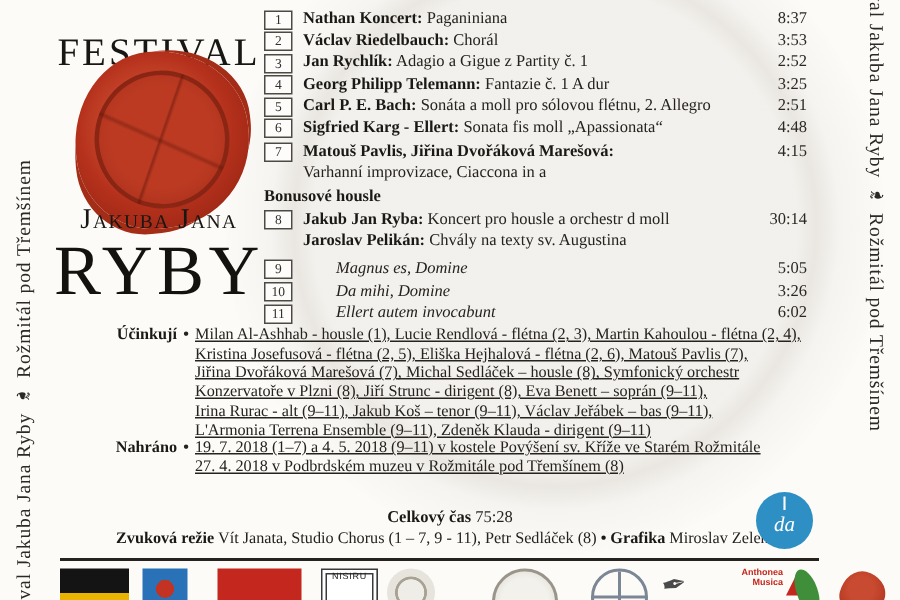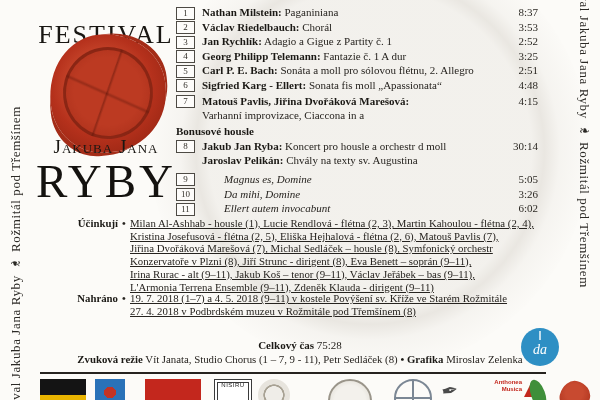--- a/index.html
+++ b/index.html
@@ -81,21 +81,21 @@
   .nisiru-plaque-logo{background:#fff; border:1px solid #3a3a3a; box-shadow:inset 0 0 0 2px #fff, inset 0 0 0 3px #3a3a3a; font-family:"Liberation Sans",sans-serif; font-size:6px; letter-spacing:.5px; text-align:center; line-height:10px; color:#222;}
   .round-emblem-logo{border-radius:50%; background:radial-gradient(circle, #efede8 0 38%, #a8a294 40% 46%, #e7e4dd 48% 86%, #8d887c 88%);}
   .laurel-emblem-logo{border-radius:50%; border:2px solid #9a958a; background:radial-gradient(circle, #f3f1ec 0 55%, #d9d5cb 100%);}
   .cross-circle-logo{border-radius:50%; border:2px solid #7b8794;
     background:linear-gradient(#7b8794,#7b8794) 50% 50%/2px 100% no-repeat, linear-gradient(#7b8794,#7b8794) 50% 50%/100% 2px no-repeat;}
   .signature-logo{font-size:20px; color:#4a4a4a; transform:rotate(-12deg); line-height:20px;}
   .anthonea-musica-logo{color:#c3271d; font-family:"Liberation Sans",sans-serif; font-weight:bold; font-size:6px; line-height:7px; text-align:right; padding-right:10px;}
   .anthonea-musica-logo::after{content:""; position:absolute; right:0; top:2px; border-left:8px solid transparent; border-bottom:16px solid #c3271d;}
   .green-sprig-logo{background:#3f8f3a; border-radius:50% 50% 50% 0; transform:rotate(-20deg);}
   
-  .blue-logo{position:absolute; left:520px; top:327px; width:40px; height:40px;text-align:right;}
+  .blue-logo{position:absolute; left:503px; top:327px; width:40px; height:40px;text-align:right;}
   
   .mini-seal{
     position:absolute; left:560px; top:381px; width:30px; height:30px;
     background:radial-gradient(circle at 45% 40%, #c84a30 0 35%, #a52c18 100%);
     border-radius:46% 54% 50% 50% / 58% 46% 54% 42%; transform:rotate(14deg);
   }
 </style>
 </head>
 <body>
 
@@ -111,21 +111,21 @@
       <div class="seal-inner"></div>
     </div>
     <div class="t-jakubajana">Jakuba Jana</div>
     <div class="t-ryby">RYBY</div>
   </div>
 
   <div class="tracklist">
     <div id="track-main">
         <div class="trow">
           <span class="tnum">1</span>
-          <div class="ttext"><b>Nathan Milstein:</b> <span>Paganiniana</span></div>
+          <div class="ttext"><b>Nathan Koncert:</b> <span>Paganiniana</span></div>
           <span class="ttime">8:37</span>
         </div>
         <div class="trow">
           <span class="tnum">2</span>
           <div class="ttext"><b>Václav Riedelbauch:</b> <span>Chorál</span></div>
           <span class="ttime">3:53</span>
         </div>
         <div class="trow">
           <span class="tnum">3</span>
           <div class="ttext"><b>Jan Rychlík:</b> <span>Adagio a Gigue z Partity č. 1</span></div>

